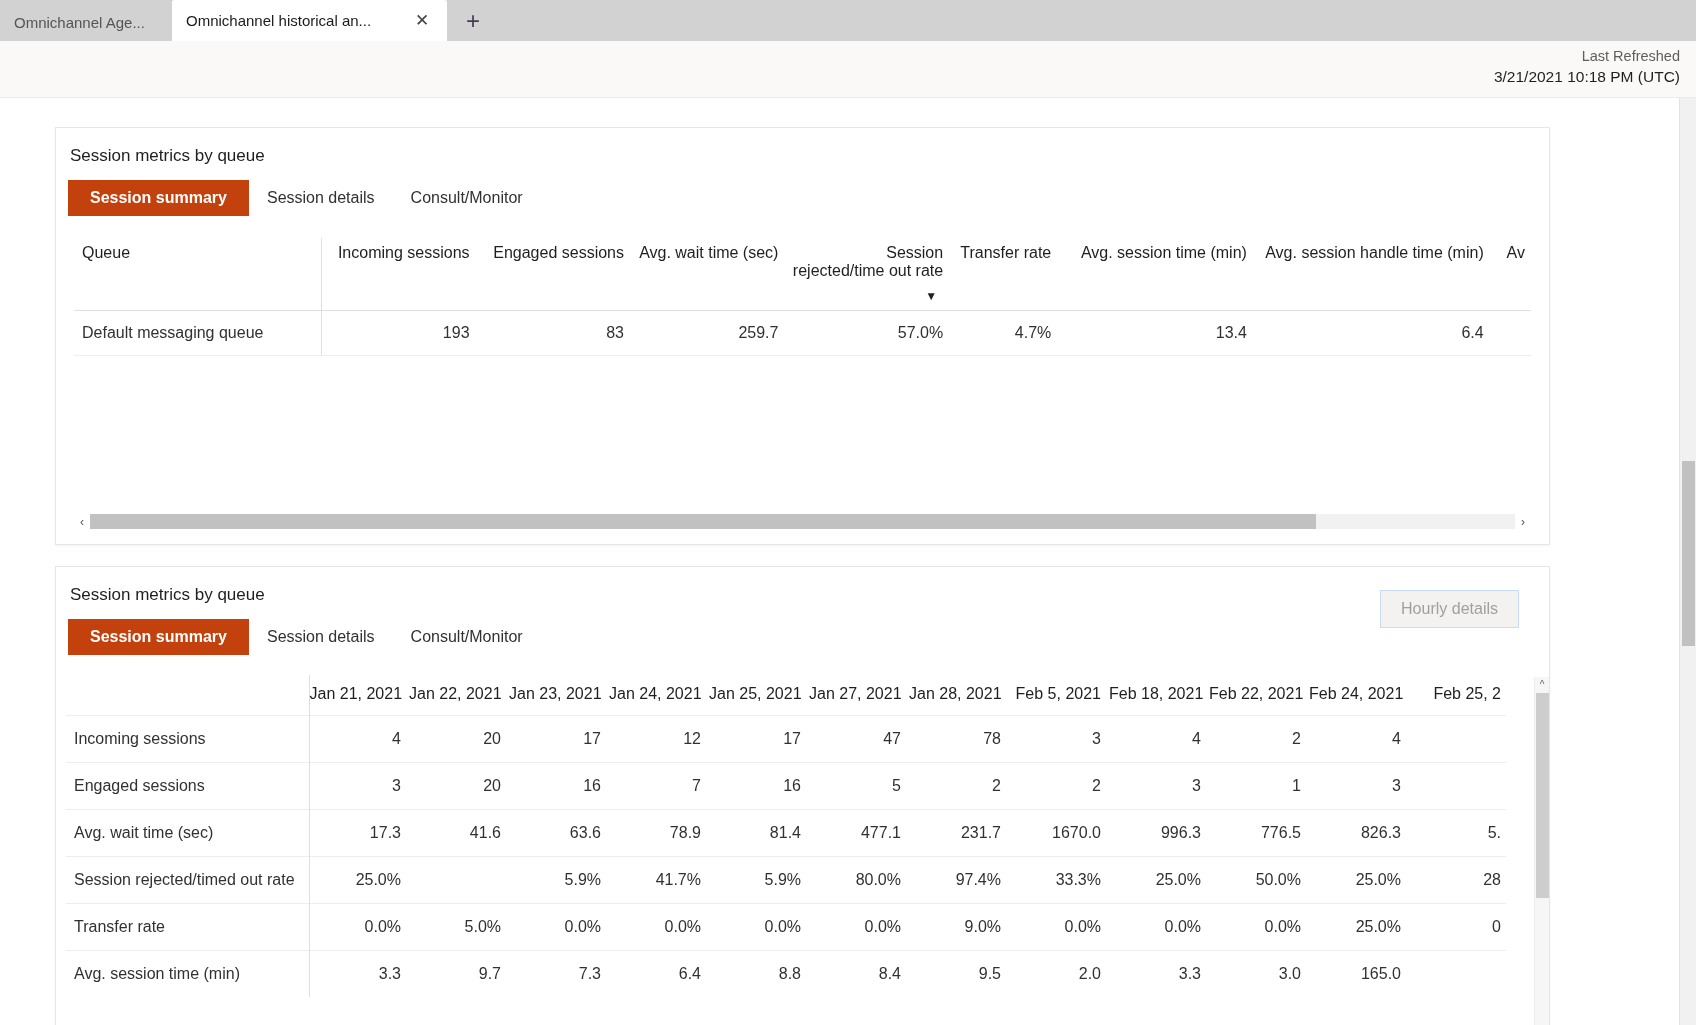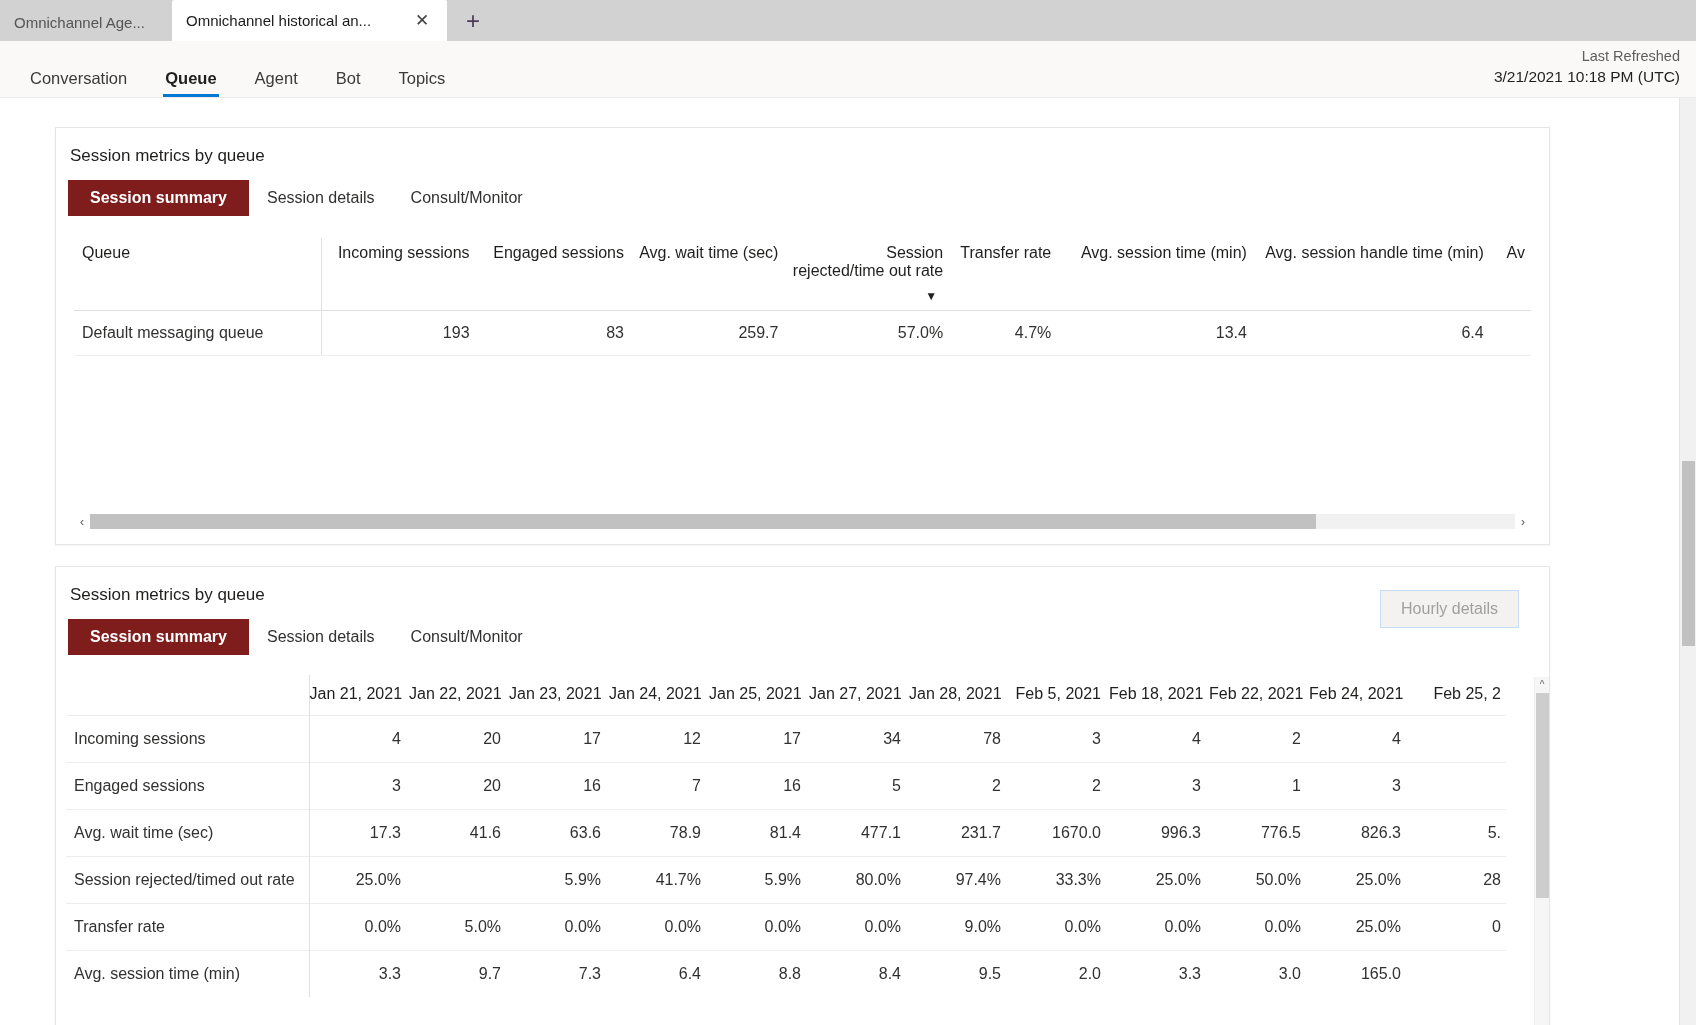--- a/index.html
+++ b/index.html
@@ -174,21 +174,21 @@
     padding: 14px 0 0 12px;
   }
   .pivot {
     font-size: 16px;
     color: #323130;
     padding: 9px 18px;
     cursor: pointer;
     white-space: nowrap;
   }
   .pivot.active {
-    background: #7f1d1d;
+    background: #c2410c;
     color: #ffffff;
     font-weight: bold;
     padding: 9px 22px;
   }
   .hourly-btn {
     position: absolute;
     right: 30px;
     top: 23px;
     background: #f3f2f1;
     border: 1px solid #c7ddf7;
@@ -345,27 +345,20 @@
     <span class="tab-title">Omnichannel Age...</span>
   </div>
   <div class="tab active">
     <span class="tab-title">Omnichannel historical an...</span>
     <span class="tab-close">✕</span>
   </div>
   <div class="tab-new">+</div>
 </div>
 
 <div class="appbar">
-  <div class="navtabs">
-    <div class="navtab">Conversation</div>
-    <div class="navtab selected">Queue</div>
-    <div class="navtab">Agent</div>
-    <div class="navtab">Bot</div>
-    <div class="navtab">Topics</div>
-  </div>
   <div class="refresh-block">
     <div class="refresh-label">Last Refreshed</div>
     <div class="refresh-value">3/21/2021 10:18 PM (UTC)</div>
   </div>
 </div>
 
 <div class="page">
   <div class="content">
 
     <div class="card card1">
@@ -475,21 +468,21 @@
               </tr>
             </thead>
             <tbody>
               <tr>
                 <td class="first">Incoming sessions</td>
                 <td>4</td>
                 <td>20</td>
                 <td>17</td>
                 <td>12</td>
                 <td>17</td>
-                <td>34</td>
+                <td>47</td>
                 <td>78</td>
                 <td>3</td>
                 <td>4</td>
                 <td>2</td>
                 <td>4</td>
                 <td></td>
               </tr>
               <tr>
                 <td class="first">Engaged sessions</td>
                 <td>3</td>

